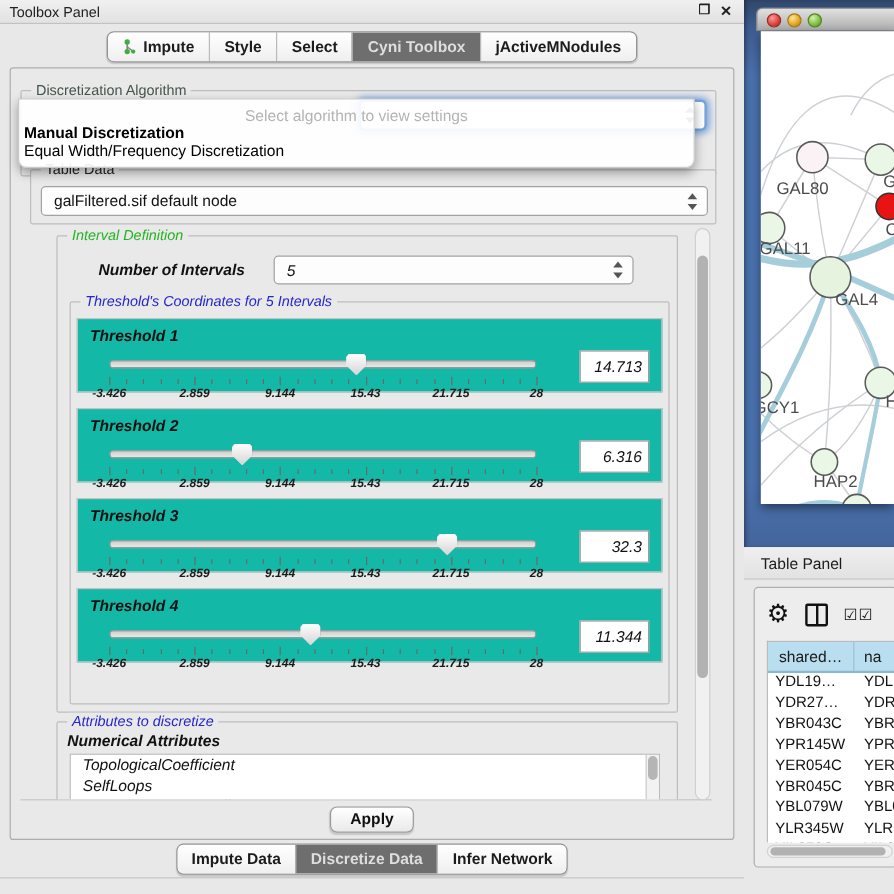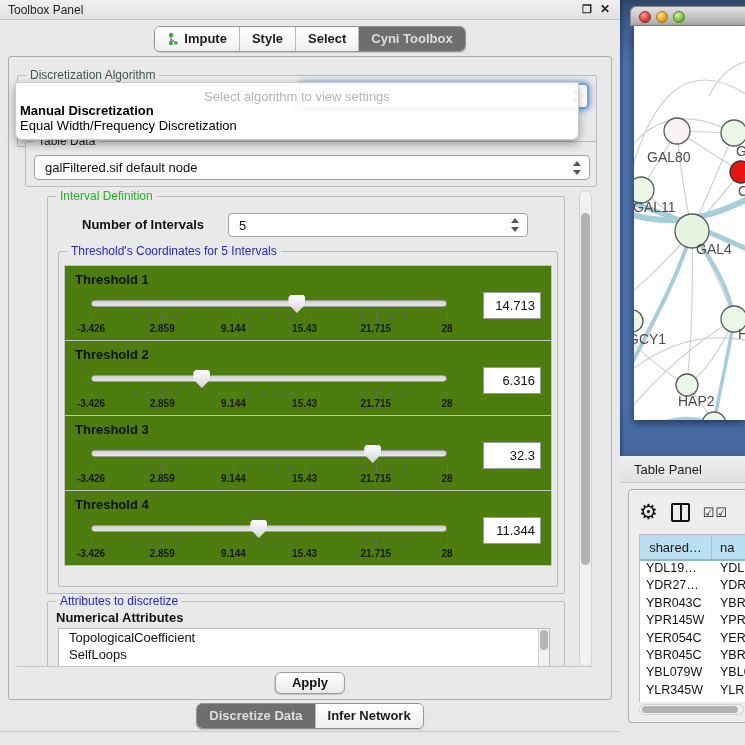--- a/index.html
+++ b/index.html
@@ -53,32 +53,32 @@
     font-size:13px; color:#b4b4b4; }
   .popup-option { position:absolute; left:4px; font-size:13px; color:#000; white-space:nowrap; }
   #popup-opt0 { top:20px; font-weight:bold; }
   #popup-opt1 { top:35px; }
 
   #tabledata-group { left:16px; top:84px; width:572px; height:46px; z-index:0; }
   #tabledata-combo { left:8px; top:13px; width:556px; height:25px; }
 
   
   #scrollwrap { position:absolute; left:8px; top:132px; width:576px; height:478px;
-    border-bottom:1px solid #c6c6c6; overflow:hidden; }
+    border-bottom:1px solid #c6c6c6; overflow:hidden;font-style:italic; }
   #v-scrollbar { position:absolute; left:570px; top:133px; width:13px; height:477px;
     background:#f1f1f1; border:1px solid #d0d0d0; border-radius:7px; }
   #v-thumb { position:absolute; left:1px; top:22px; width:9px; height:352px; background:#b2b2b2; border-radius:5px; }
 
   #interval-group { left:30px; top:7px; width:518px; height:398px; }
   #numint-label { position:absolute; left:34px; top:20px; font-size:13px; font-weight:bold; color:#111; }
   #numint-combo { left:180px; top:16px; width:300px; height:24px; }
   #thr-group { left:10px; top:54px; width:500px; height:336px; }
 
-  .thr-block { position:absolute; left:5px; width:488px; height:76px;
-    border:1px solid #c2c2c2; background:#4d7c0f;text-align:center; }
+  .thr-block { position:absolute; left:5px; width:488px; height:62px;
+    border:1px solid #c2c2c2; background:#14b8a6;text-align:center; }
   .thr-label { position:absolute; left:10px; top:6px; font-size:13px; font-weight:bold; color:#111; }
   .slider-wrap { position:absolute; left:26px; top:28px; width:356px; height:42px; }
   .track { position:absolute; left:0; right:0; top:6px; height:7px; border:1px solid #9b9b9b;
     border-radius:4px; background:linear-gradient(#cfcfcf,#e8e8e8); }
   .thumb { position:absolute; top:1px; width:17px; height:18px; margin-left:-8px;
     background:linear-gradient(#fefefe,#d4d4d4);
     clip-path:polygon(12% 0, 88% 0, 100% 14%, 100% 52%, 50% 100%, 0 52%, 0 14%);
     filter:drop-shadow(0 0 1px #777); }
   .ticks { position:absolute; left:0; right:0; top:20px; height:8px; }
   .tick { position:absolute; width:1px; height:4px; top:2px; background:#6a6a6a; }
@@ -172,20 +172,23 @@
         <span>Impute</span>
       </div>
       <div class="seg">
           <span>Style</span>
         </div>
       <div class="seg">
           <span>Select</span>
         </div>
       <div class="seg selected">
           <span>Cyni Toolbox</span>
+        </div>
+      <div class="seg">
+          <span>jActiveMNodules</span>
         </div>
     </div>
   </div>
 
   <div id="main-panel">
 
     <div class="group" id="algo-group">
       <span class="gtitle dark">Discretization Algorithm</span>
     </div>
     <div class="combo" id="algo-combo-focus">
@@ -417,20 +420,23 @@
 
     <div id="v-scrollbar">
       <div id="v-thumb"></div>
     </div>
 
     <button id="apply-btn">Apply</button>
   </div>
 
   <div id="bottom-tabbar">
     <div class="seg-tabs">
+      <div class="seg">
+          <span>Impute Data</span>
+        </div>
       <div class="seg selected">
           <span>Discretize Data</span>
         </div>
       <div class="seg">
           <span>Infer Network</span>
         </div>
     </div>
   </div>
   <div id="bottom-strip-line"></div>
 </div>

